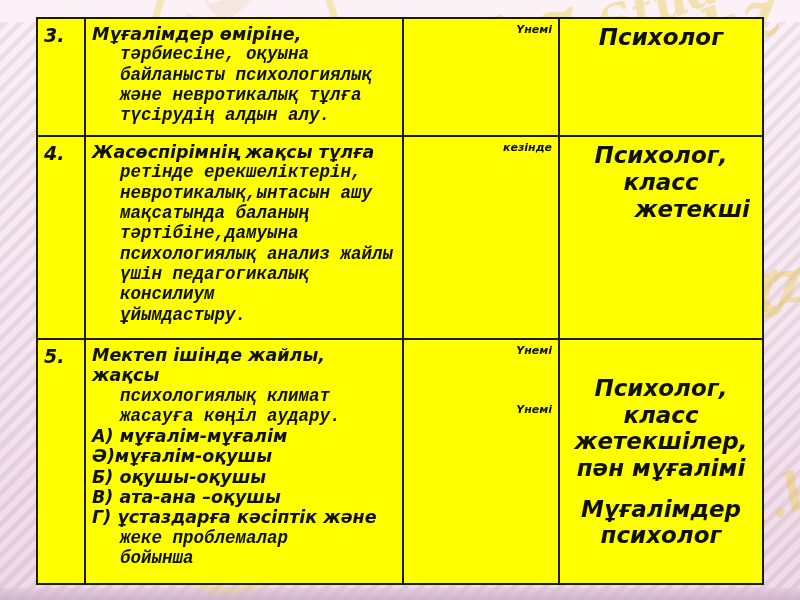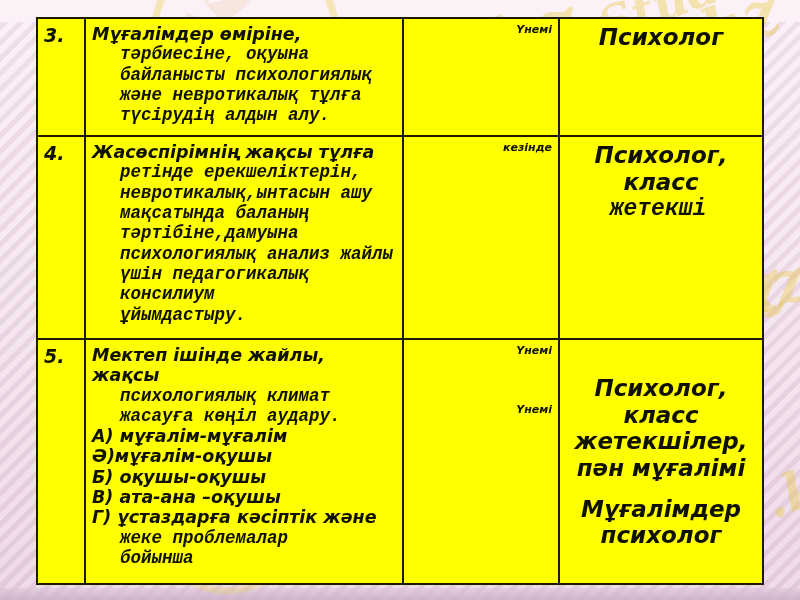--- a/index.html
+++ b/index.html
@@ -115,21 +115,21 @@
   .task .ind1 { padding-left: 28px; font-family: Liberation Mono, monospace; }
   .when {
     font-size: 11px;
     text-align: right;
   }
   .who {
     font-size: 23px;
     text-align: center;
   }
   .who .ln { display: block; }
-  .who .ln.right { padding-right: 6px; font-family: Liberation Mono, monospace; }
+  .who .ln.right { text-align: right; padding-right: 6px; }
   .spacer-lg { display:block; height: 46px; }
   .spacer-md { display:block; height: 30px; }
   .spacer-sm { display:block; height: 14px; }
 </style>
 </head>
 <body>
 
 <div id="slide-bg"></div>
 
 <div class="wm-layer">

